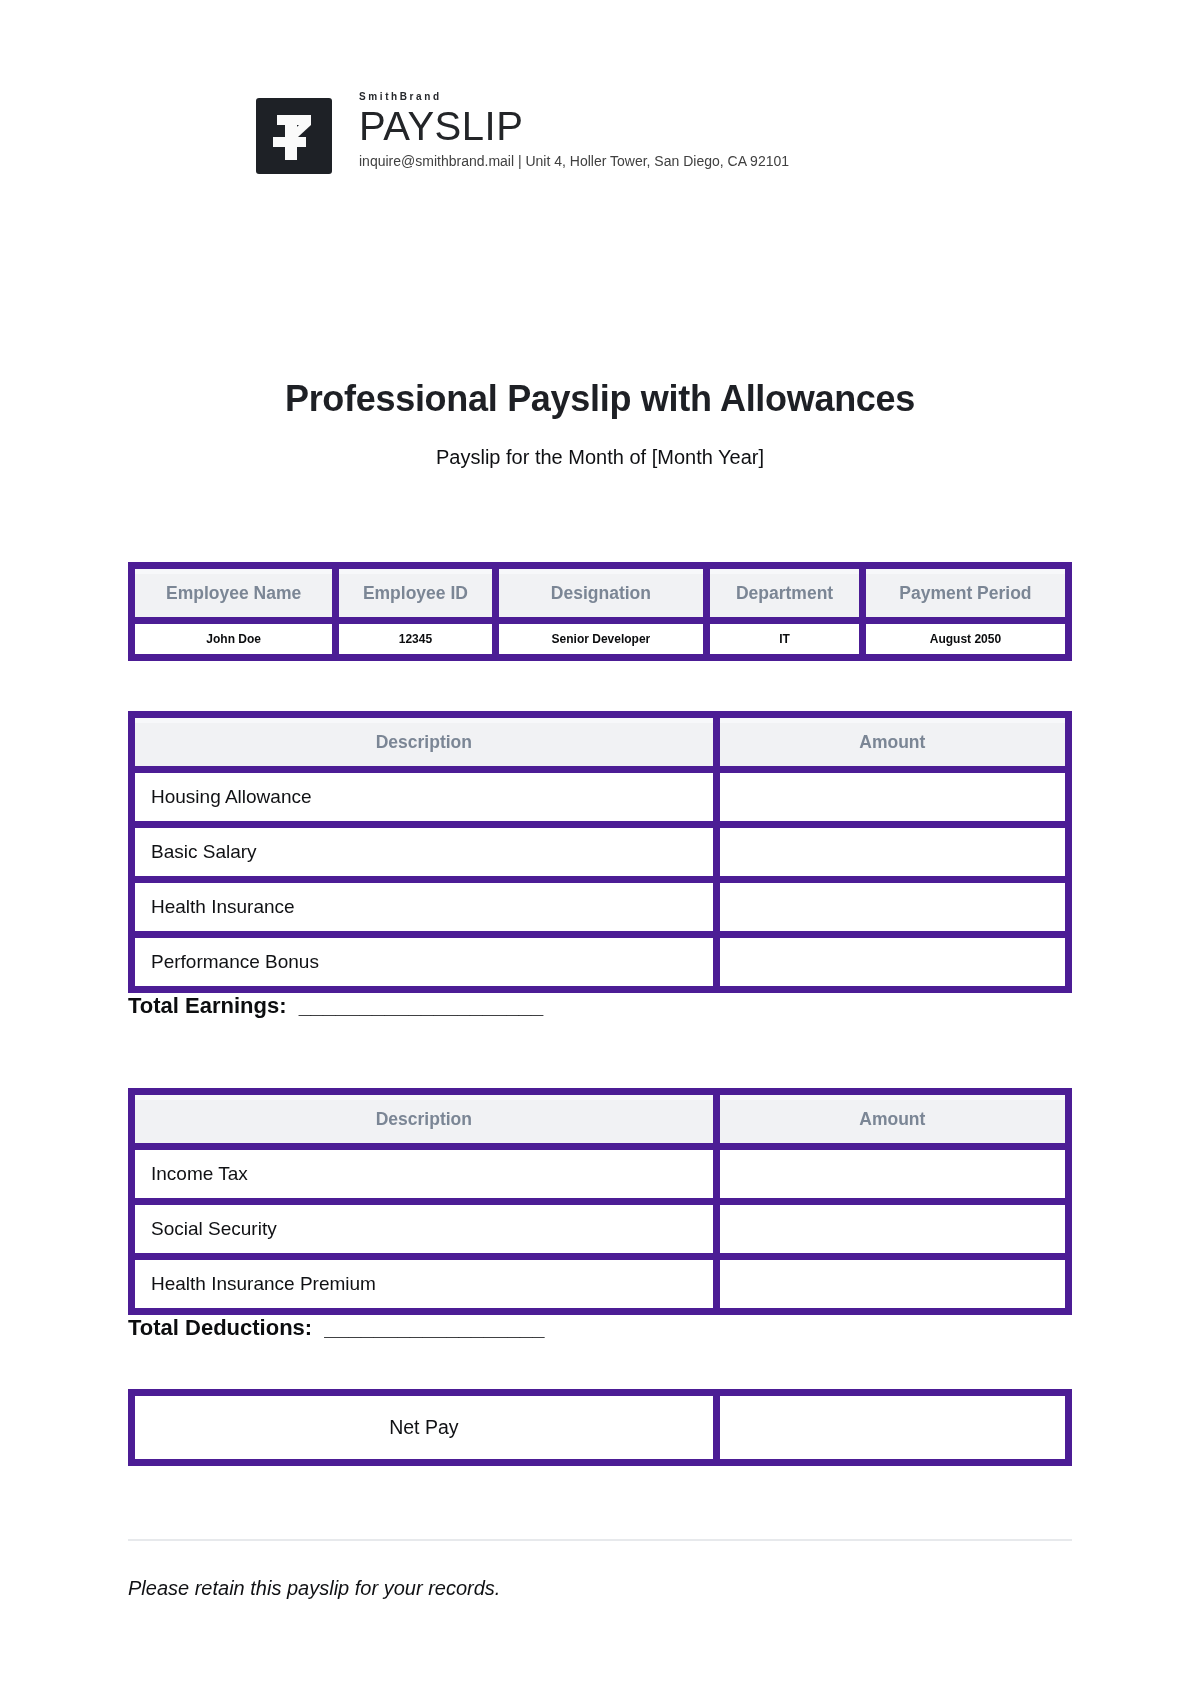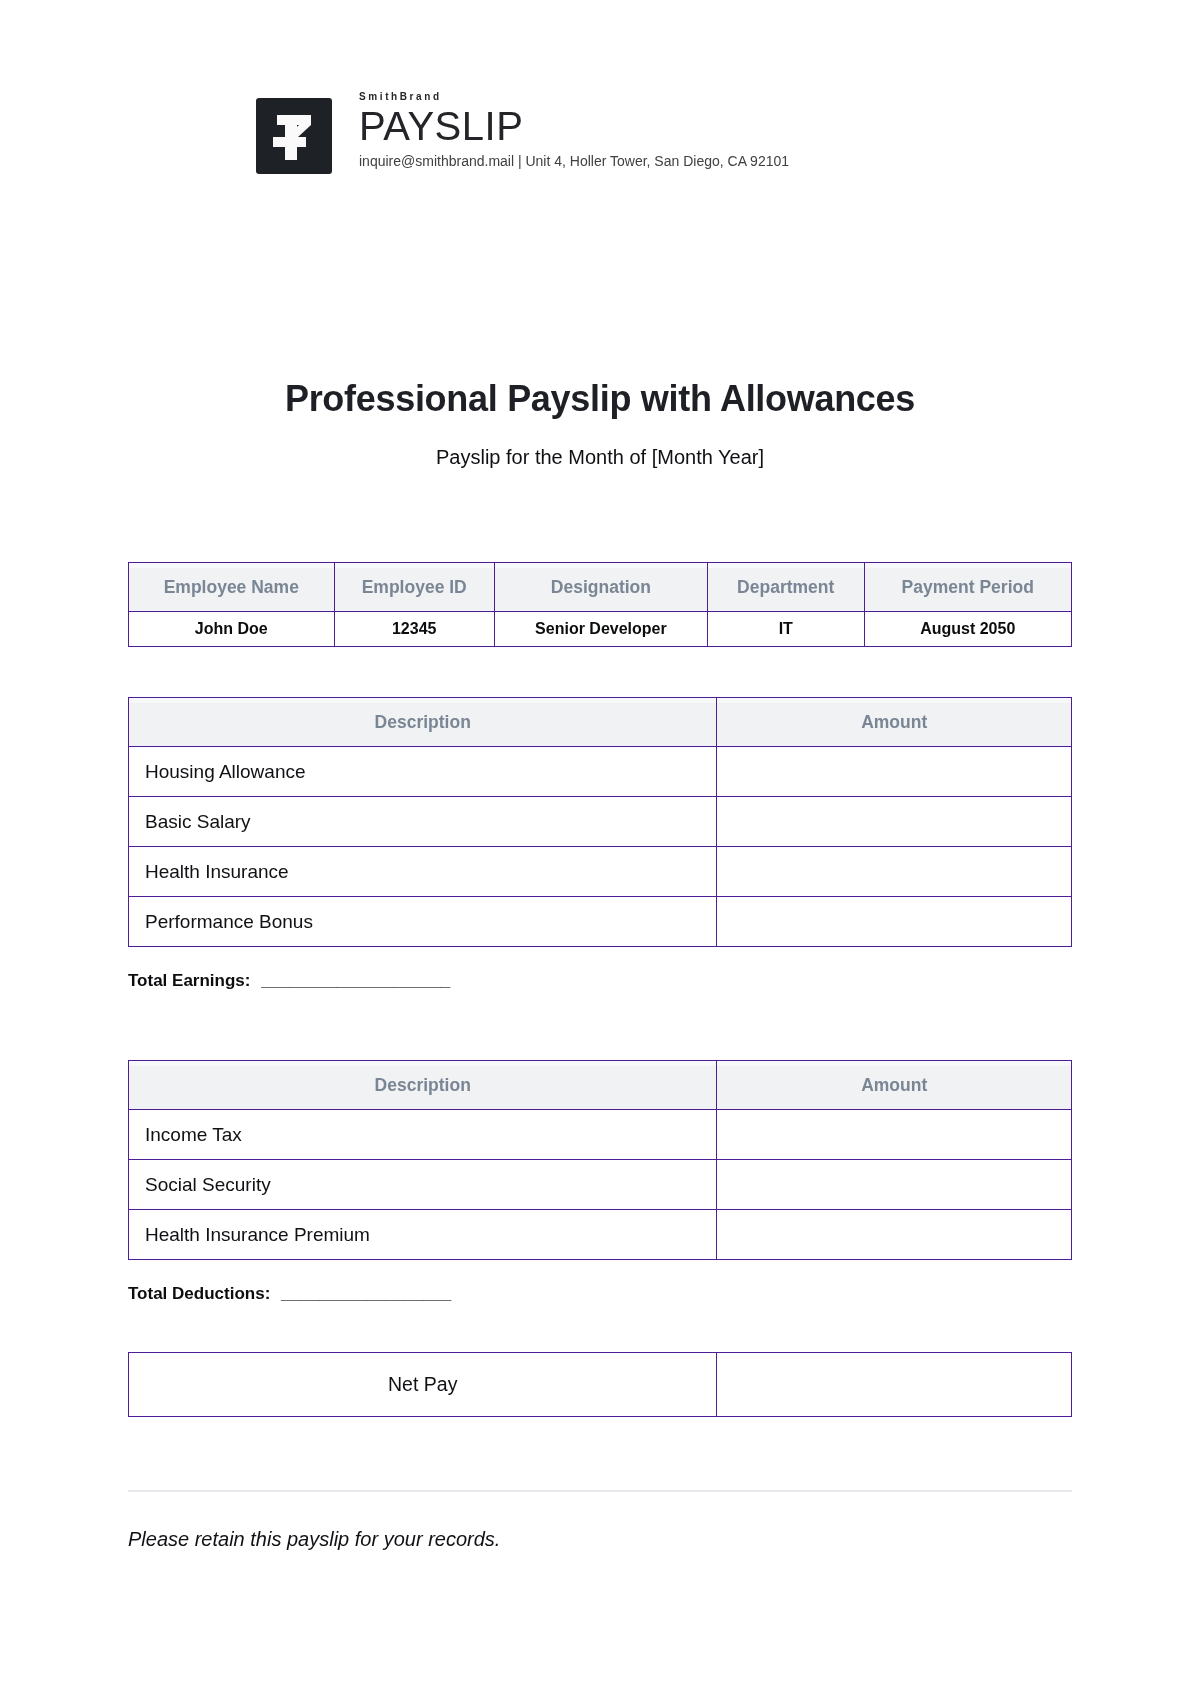--- a/index.html
+++ b/index.html
@@ -60,54 +60,53 @@
     font-size: 20px;
     color: #0f1013;
   }
 
   
   table {
     width: 100%;
     border-collapse: collapse;
     table-layout: fixed;
   }
-  th, td { border: 1px solid #4c1d95; }
+  th, td { border: 7px solid #4c1d95; }
   thead th {
     background: #f1f2f4;
     box-shadow: inset 0 5px 0 #f7f8fa;
     color: #7b8695;
     font-weight: 700;
     font-size: 17.5px;
     text-align: center;
     padding: 14px 8px 13px;
   }
 
   .employee-table { margin-top: 93px; }
   .employee-table tbody td {
-    font-size: 16px;
+    font-size: 12px;
     font-weight: 700;
     color: #0b0c0e;
     text-align: center;
     padding: 8px 8px;
     margin-top: 24px;
   }
 
   .amount-table { margin-top: 50px; }
   .amount-table tbody td {
     font-size: 19px;
     color: #101114;
     text-align: left;
     padding: 13px 16px;
     height: 50px;
   }
   .amount-table tbody td.amount-cell { padding: 13px 8px; }
 
   .total-line {
-    margin-top: 24px;
-    font-size: 17px;
+    font-size: 22px;
     color: #0c0d0f;
   }
   .total-line .total-label { font-weight: 700; }
   .total-line .fill-line {
     font-weight: 700;
     letter-spacing: 0;
     margin-left: 6px;
     color: #17181a;
   }
 

